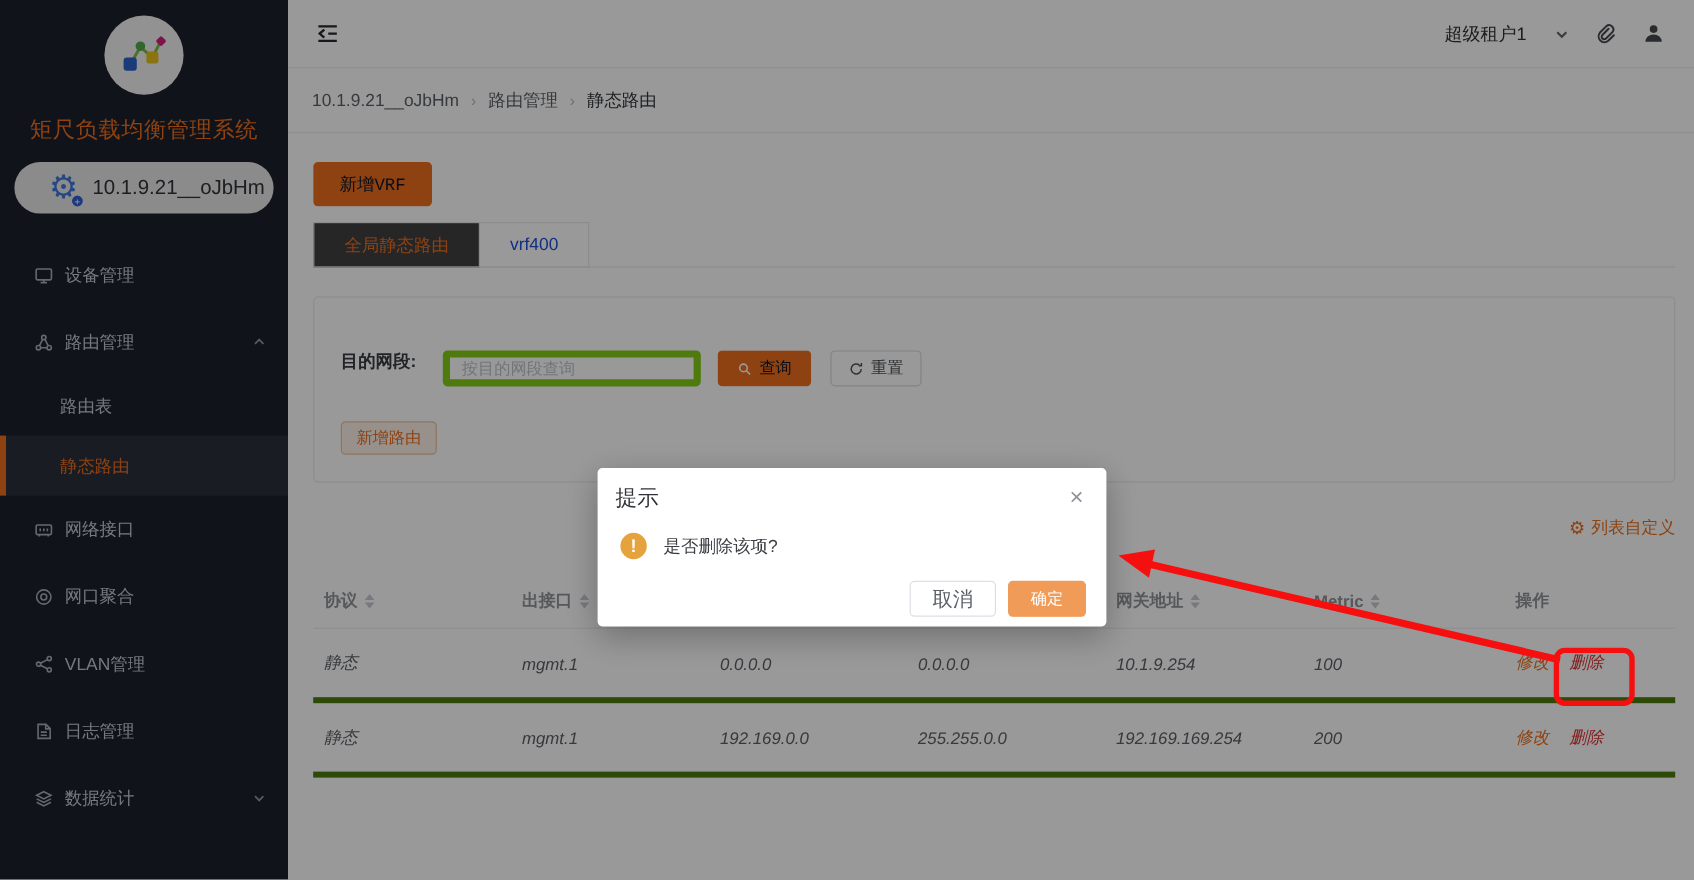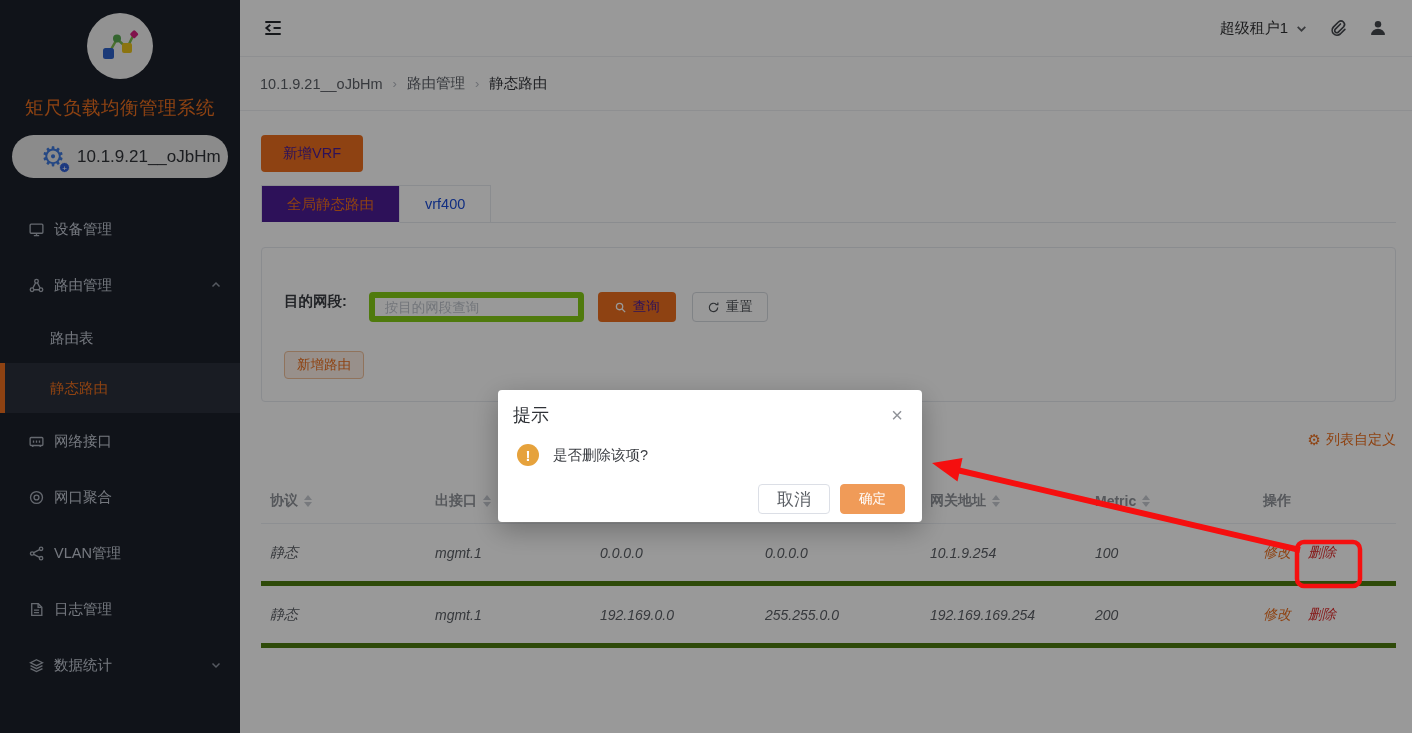--- a/index.html
+++ b/index.html
@@ -30,42 +30,42 @@
   .mi.active { background:#2B303B; color:#ED6F1E; }
   .mi.active::before { content:""; position:absolute; left:0; top:0; bottom:0; width:5px; background:#ED6F1E; }
 
   
   .main { flex:1; display:flex; flex-direction:column; background:#fff; min-width:0; }
   .topbar { height:57px; flex:0 0 57px; border-bottom:1px solid #EDEFF2; display:flex; align-items:center;
             justify-content:space-between; padding:0 24px 0 22px; }
   .fold { width:22px; height:22px; color:#25282E; cursor:pointer; }
   .fold svg { display:block; width:22px; height:22px; stroke:currentColor; fill:none; stroke-width:1.8; }
   .top-right { display:flex; align-items:center; gap:20px; }
-  .tenant { display:flex; align-items:center; gap:7px; font-size:15px; color:#303133; cursor:pointer; }
+  .tenant { display:flex; align-items:center; gap:23px; font-size:15px; color:#303133; cursor:pointer; }
   .tenant .chev svg { display:block; width:13px; height:13px; stroke:#606266; fill:none; stroke-width:1.6; }
   .ticon { width:20px; height:20px; cursor:pointer; color:#45484E; }
   .ticon svg { display:block; width:20px; height:20px; }
 
   .breadcrumb-bar { height:54px; flex:0 0 54px; border-bottom:1px solid #EDEFF2; display:flex; align-items:center;
             padding:0 20px; font-size:14.5px; color:#5B5F66; gap:10px; }
   .bc-sep { color:#B6BAC2; font-size:13px; }
   .bc-last { color:#33353A; }
 
   .content { flex:1; padding:24px 16px 0 21px; position:relative; }
 
   .btn { display:inline-flex; align-items:center; justify-content:center; gap:6px; border-radius:4px;
          font-size:14px; cursor:pointer; border:1px solid transparent; }
-  .btn-primary { background:#ED6F1E; color:#4c1d95; }
+  .btn-primary { background:#ED6F1E; color:#0f172a;font-family:Liberation Mono, monospace; }
   .add-vrf { height:37px; padding:0 21px; font-size:14.5px; }
 
   .tabs { display:flex; margin-top:13px; border-bottom:1px solid #E6E9EF; }
   .tab { height:38px; margin-bottom:-1px; padding:0 25px; display:flex; align-items:center; font-size:14.5px;
          border:1px solid #E6E9EF; background:transparent; color:#1d4ed8; cursor:pointer; }
   .tab + .tab { border-left:none; }
-  .tab.active { background:#4c1d95; border-bottom-color:#fff; color:#ED6F1E; }
+  .tab.active { background:#404040; border-bottom-color:#fff; color:#ED6F1E; }
 
   .search-card { margin-top:24px; height:155px; border:1px solid #E7EAEF; border-radius:4px; padding:44px 0 0 22px; }
   .search-row { display:flex; }
   .search-label { font-size:14.5px; color:#3A3D42; font-weight:bold; margin-right:22px; }
   .search-input { width:215px; height:30px; border:6px solid #84cc16; border-radius:4px; padding:0 10px;
          font-size:13.5px; color:#303133; outline:none; font-family:inherit; }
   .search-input::placeholder { color:#BFC4CC; }
   .btn-query { height:30px; padding:0 15px; margin-left:14px; font-size:13.5px; }
   .btn-reset { height:30px; padding:0 14px; margin-left:16px; background:#fff; border-color:#D6DAE0; color:#4F5358; font-size:13.5px; }
   .btn-reset svg, .btn-query svg { display:block; }

